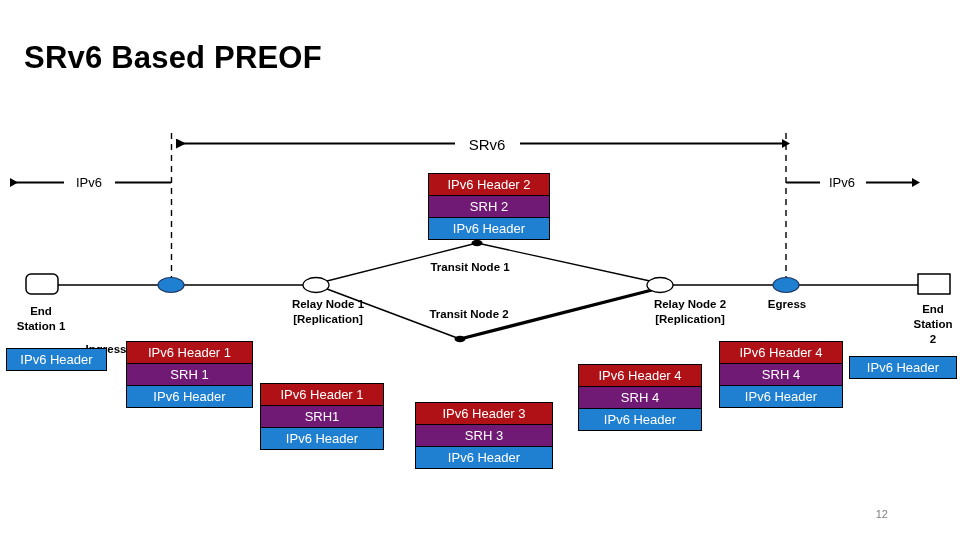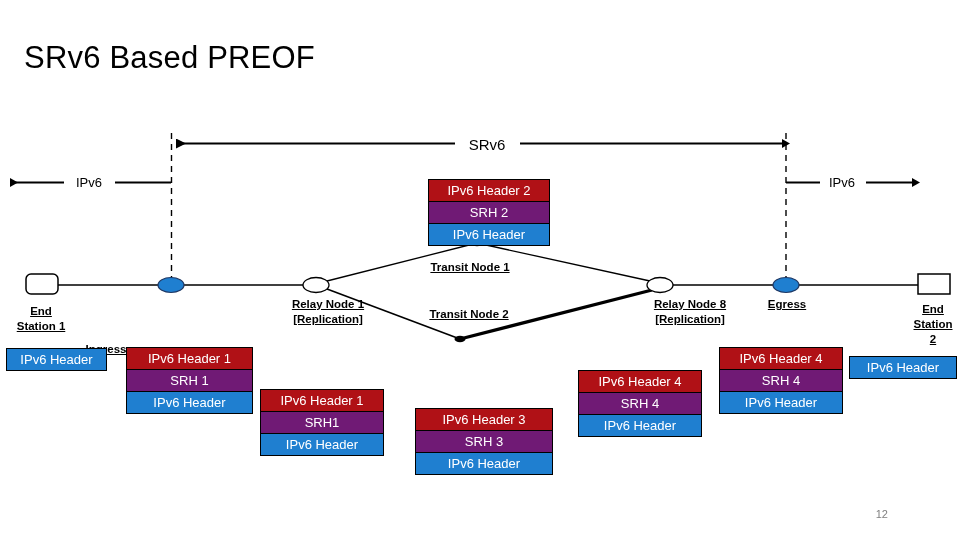--- a/index.html
+++ b/index.html
@@ -15,21 +15,21 @@
     overflow: hidden;
     font-family: "Liberation Sans", sans-serif;
   }
 
   
   #slide-title {
     position: absolute;
     left: 24px;
     top: 40px;
     font-size: 31px;
-    font-weight: 400;
+    font-weight: 700;
     color: #000000;
     letter-spacing: 0.2px;
     white-space: nowrap;
   }
 
   
   #wires {
     position: absolute;
     left: 0;
     top: 0;
@@ -38,21 +38,20 @@
   }
 
   
   .lbl {
     position: absolute;
     color: #000000;
     white-space: nowrap;
   }
   .lbl-bold {
     font-weight: bold;
-    text-decoration: underline;
   }
   .lbl-center {
     text-align: center;
     transform: translateX(-50%);
   }
 
   
   .sz-srv6   { font-size: 15px; }
   .sz-ipv6   { font-size: 13px; }
   .sz-node   { font-size: 11.5px; }
@@ -68,21 +67,21 @@
     border: 1px solid #000000;
     margin-top: -1px;
     color: #ffffff;
     font-size: 13px;
     text-align: center;
     line-height: 21px;
     height: 21px;
     box-sizing: content-box;
     white-space: nowrap;
   }
-  .stack .seg:first-child { margin-top: 12px; }
+  .stack .seg:first-child { margin-top: 6px; }
   .seg.red  { background: #B01116; }
   .seg.gold { background: #701a75; }
   .seg.blue { background: #1F7FD0; }
 
   .solo {
     position: absolute;
     border: 1px solid #000000;
     background: #1F7FD0;
     color: #ffffff;
     font-size: 13px;
@@ -181,21 +180,21 @@
   <div class="lbl lbl-bold lbl-center sz-node" style="left:328px; top:297px; line-height:15px;">
     <div>Relay Node 1</div>
     <div>[Replication]</div>
   </div>
 
   <div class="lbl lbl-bold lbl-center sz-node" style="left:470px; top:261px;">Transit Node 1</div>
 
   <div class="lbl lbl-bold lbl-center sz-node" style="left:469px; top:308px;">Transit Node 2</div>
 
   <div class="lbl lbl-bold lbl-center sz-node" style="left:690px; top:297px; line-height:15px;">
-    <div>Relay Node 8</div>
+    <div>Relay Node 2</div>
     <div>[Replication]</div>
   </div>
 
   <div class="lbl lbl-bold lbl-center sz-node" style="left:787px; top:298px;">Egress</div>
 
   <div class="lbl lbl-bold lbl-center sz-end" style="left:933px; top:302px;">
     <div>End</div>
     <div>Station</div>
     <div>2</div>
   </div>

